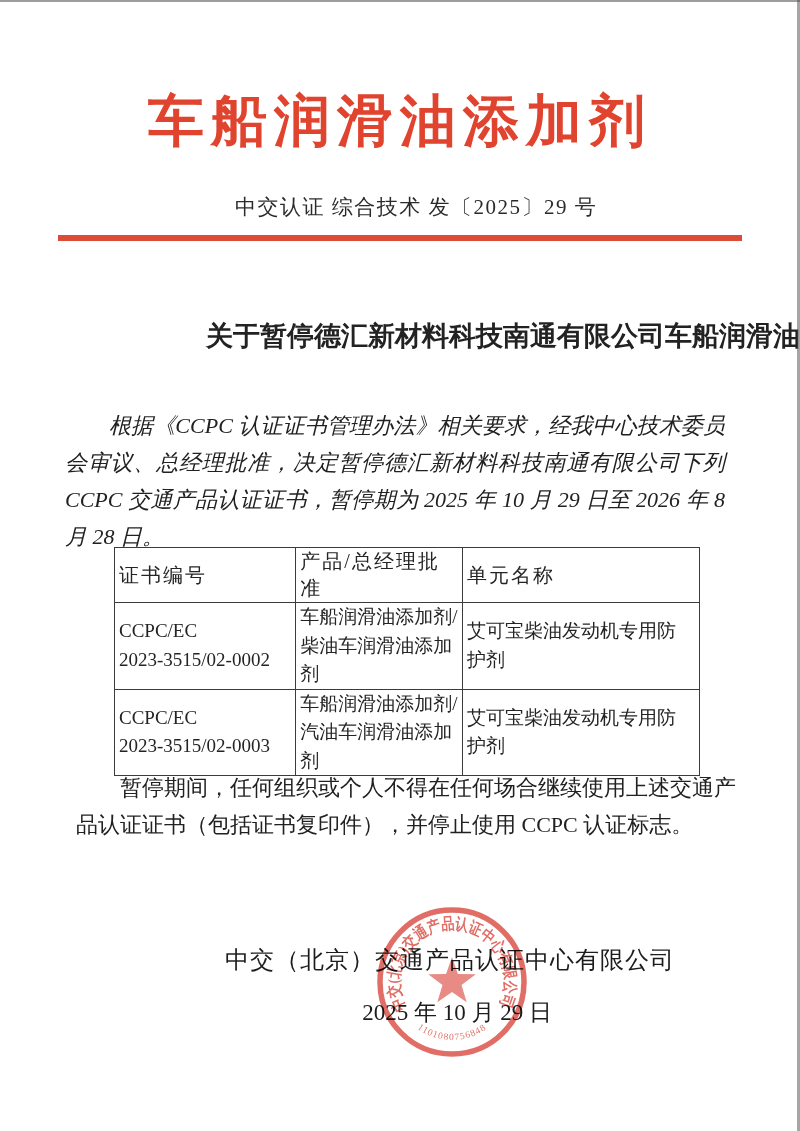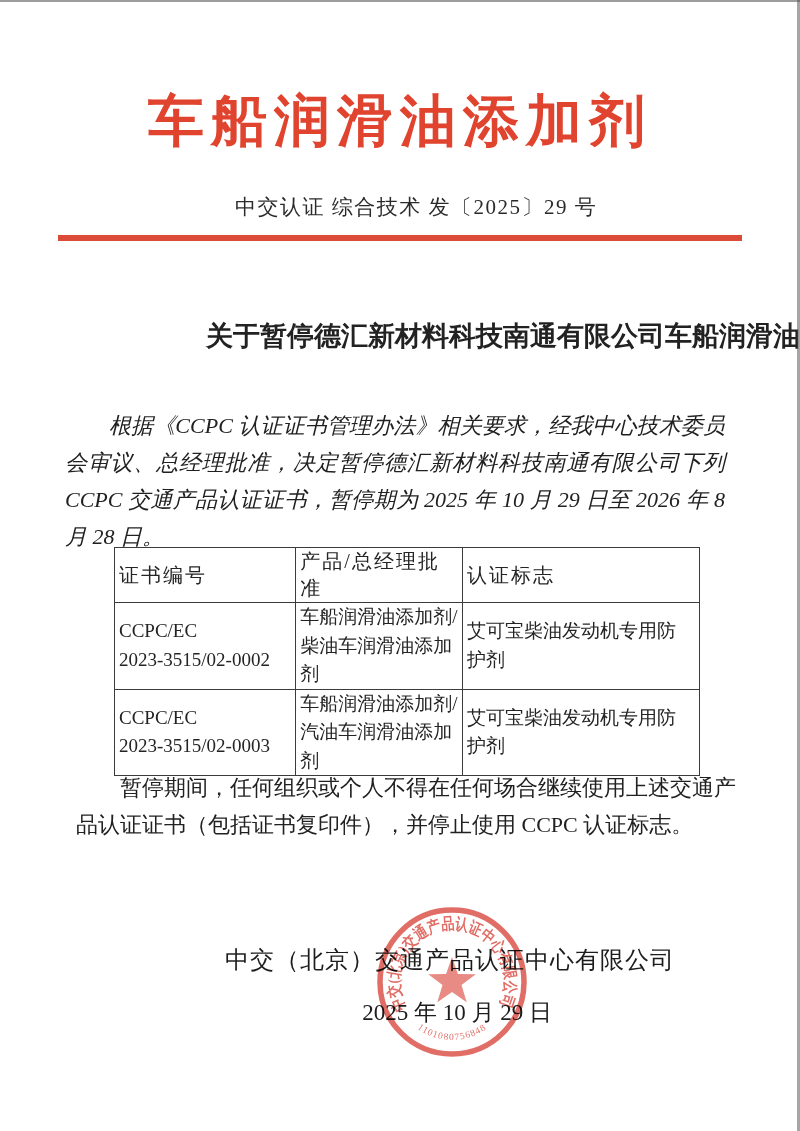--- a/index.html
+++ b/index.html
@@ -125,21 +125,21 @@
   <table class="cert-table">
     <colgroup>
       <col style="width:31%">
       <col style="width:28.5%">
       <col style="width:40.5%">
     </colgroup>
     <thead>
       <tr>
         <th>证书编号</th>
         <th>产品/总经理批准</th>
-        <th>认证标志</th>
+        <th>单元名称</th>
       </tr>
     </thead>
     <tbody>
       <tr>
         <td class="pre">CCPC/EC
 2023-3515/02-0002</td>
         <td class="pre">车船润滑油添加剂/
 柴油车润滑油添加剂</td>
         <td>艾可宝柴油发动机专用防护剂</td>
       </tr>

